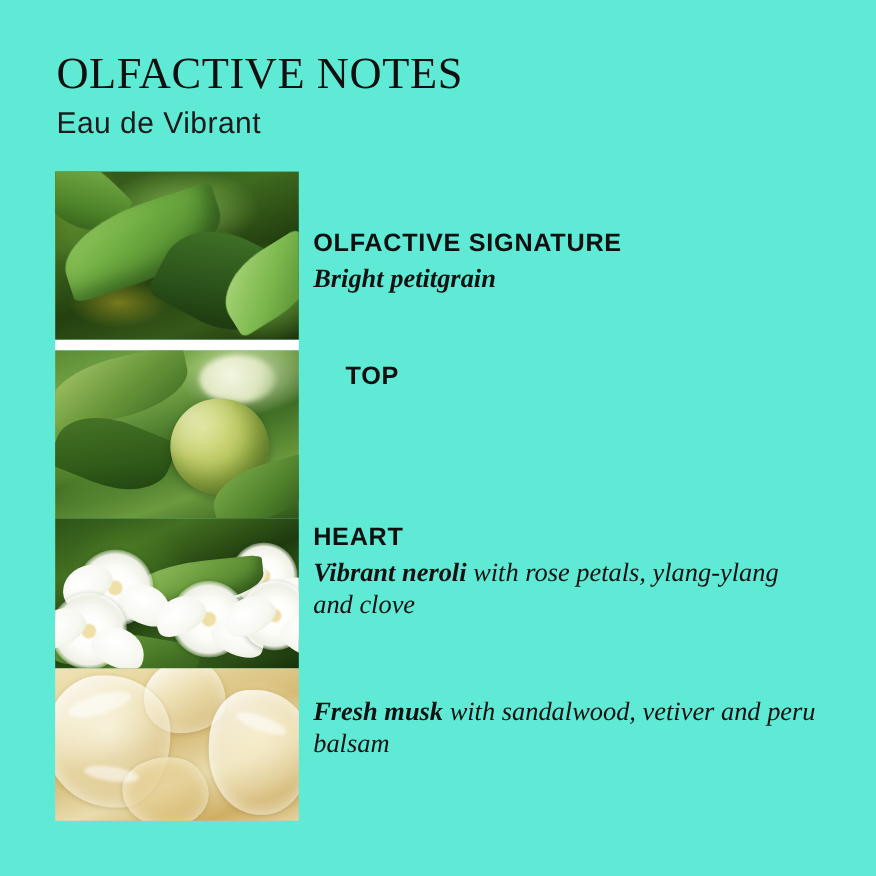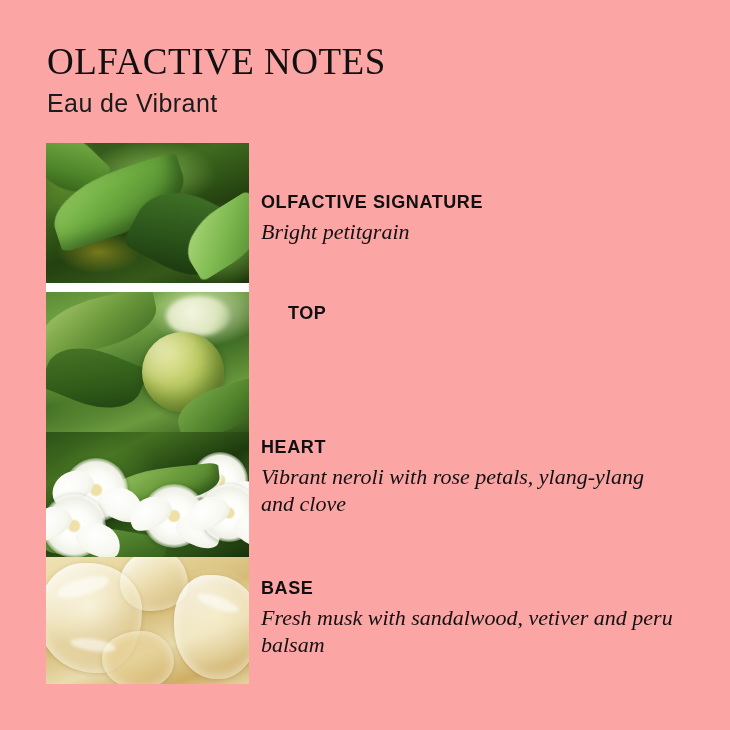--- a/index.html
+++ b/index.html
@@ -9,21 +9,21 @@
     width: 730px;
     height: 730px;
     background: #ffffff;
     overflow: hidden;
   }
 
   #page {
     position: relative;
     width: 730px;
     height: 730px;
-    background: #fca5a5;
+    background: #5eead4;
     font-family: "Liberation Sans", sans-serif;
     color: #141414;
   }
 
   
   #header { position: absolute; left: 47px; top: 42px; width: 640px; }
 
   #main-title {
     font-family: "Liberation Serif", "DejaVu Serif", serif;
     font-size: 37px;
@@ -243,38 +243,38 @@
     position: absolute;
     left: 261px;
     top: 143px;
     width: 430px;
   }
 
   .note-block { position: absolute; left: 0; width: 420px; }
 
   .note-heading {
     font-family: "Liberation Sans", sans-serif;
-    font-size: 18px;
+    font-size: 21px;
     line-height: 25px;
     font-weight: 700;
     letter-spacing: 0.6px;
     color: #101010;
   }
 
   .note-body {
     margin-top: 3px;
     font-family: "Liberation Serif", "DejaVu Serif", serif;
     font-size: 22px;
     line-height: 27px;
     font-style: italic;
     font-weight: 400;
     color: #111111;
   }
 
-  .note-body .accent { font-weight: 400; }
+  .note-body .accent { font-weight: 700; }
 
   
   #note-signature { top: 47px; }
   #note-top       { top: 158px; margin-left: 27px; }
   #note-heart     { top: 292px; }
   #note-base      { top: 433px; }
 </style>
 </head>
 <body>
 
@@ -336,19 +336,18 @@
     <div class="note-block" id="note-top">
       <div class="note-heading">TOP</div>
     </div>
 
     <div class="note-block" id="note-heart">
       <div class="note-heading">HEART</div>
       <div class="note-body"><span class="accent">Vibrant neroli</span><span> with rose petals, ylang-ylang and clove</span></div>
     </div>
 
     <div class="note-block" id="note-base">
-      <div class="note-heading">BASE</div>
       <div class="note-body"><span class="accent">Fresh musk</span><span> with sandalwood, vetiver and peru balsam</span></div>
     </div>
 
   </div>
 
 </div>
 
 </body></html>

